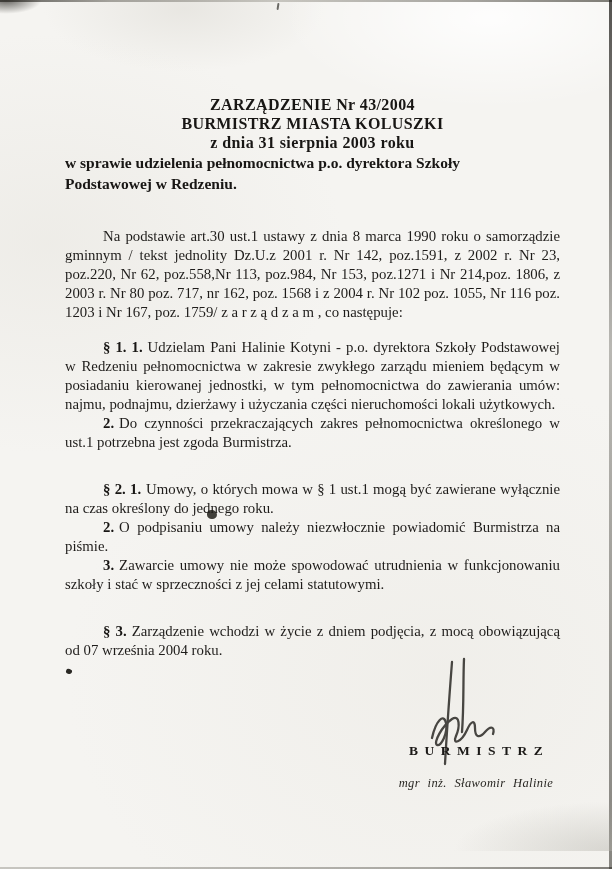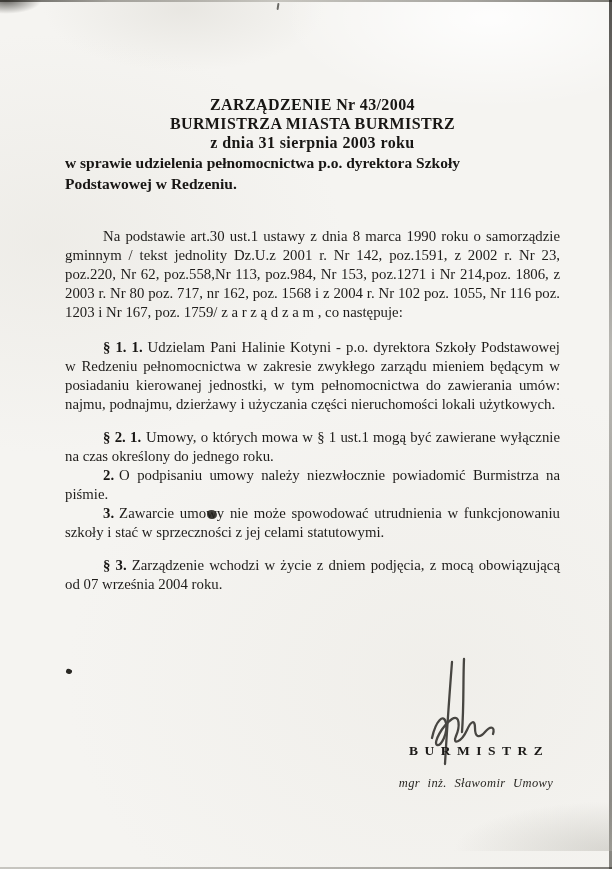--- a/index.html
+++ b/index.html
@@ -37,21 +37,21 @@
     width: 470px;
     color: #181614;
   }
   .preamble {
     margin: 33px 0 16px 0;
     font-size: 14.8px;
     line-height: 19px;
     text-align: justify;
     text-indent: 38px;
   }
-  .section { margin-top: 14px; }
+  .section { margin-top: 28px; }
   .section.first { margin-top: 15px; }
   .section p {
     margin: 0;
     font-size: 14.8px;
     line-height: 19px;
     text-align: justify;
     text-indent: 38px;
   }
   .par-label { font-weight: bold; margin-right: 5px; color: #181614; }
   .signature-block {
@@ -116,31 +116,34 @@
 </style>
 </head>
 <body>
 
 <div class="page">
 
   <div class="content">
 
     <div class="title-block">
       <div>ZARZĄDZENIE Nr 43/2004</div>
-      <div>BURMISTRZA MIASTA BURMISTRZ</div>
+      <div>BURMISTRZ MIASTA KOLUSZKI</div>
       <div>z dnia 31 sierpnia 2003 roku</div>
     </div>
 
     <div class="subject">w sprawie udzielenia pełnomocnictwa p.o. dyrektora Szkoły Podstawowej w Redzeniu.</div>
 
     <p class="preamble">Na podstawie art.30 ust.1 ustawy z dnia 8 marca 1990 roku o samorządzie gminnym / tekst jednolity Dz.U.z 2001 r. Nr 142, poz.1591, z 2002 r. Nr 23, poz.220, Nr 62, poz.558,Nr 113, poz.984, Nr 153, poz.1271 i Nr 214,poz. 1806, z 2003 r. Nr 80 poz. 717, nr 162, poz. 1568 i z 2004 r. Nr 102 poz. 1055, Nr 116 poz. 1203 i Nr 167, poz. 1759/ z a r z ą d z a m , co następuje:</p>
 
     <div class="section first">
       <p>
         <b class="par-label">§ 1. 1.</b><span>Udzielam Pani Halinie Kotyni - p.o. dyrektora Szkoły Podstawowej w Redzeniu pełnomocnictwa w zakresie zwykłego zarządu mieniem będącym w posiadaniu kierowanej jednostki, w tym pełnomocnictwa do zawierania umów: najmu, podnajmu, dzierżawy i użyczania części nieruchomości lokali użytkowych.</span>
+      </p>
+      <p>
+        <b class="par-label">2.</b><span>Do czynności przekraczających zakres pełnomocnictwa określonego w ust.1 potrzebna jest zgoda Burmistrza.</span>
       </p>
     </div>
 
     <div class="section">
       <p>
         <b class="par-label">§ 2. 1.</b><span>Umowy, o których mowa w § 1 ust.1 mogą być zawierane wyłącznie na czas określony do jednego roku.</span>
       </p>
       <p>
         <b class="par-label">2.</b><span>O podpisaniu umowy należy niezwłocznie powiadomić Burmistrza na piśmie.</span>
       </p>
@@ -160,21 +163,21 @@
   <div class="signature-scrawl">
     <svg viewBox="0 0 92 110" xmlns="http://www.w3.org/2000/svg" fill="none" stroke="#23211d" stroke-width="2.3" stroke-linecap="round" opacity="0.82">
       <path d="M38,4 C36,30 33,70 31,106"></path>
       <path d="M50,1 C49,22 50,48 48,74"></path>
       <path d="M18,80 C22,62 30,55 32,65 C34,75 27,89 23,87 C19,85 28,68 38,61 C46,56 46,69 42,78 C38,87 47,85 53,72 C57,63 61,61 61,70 C61,79 65,81 71,74 C77,67 81,69 79,76"></path>
     </svg>
   </div>
 
   <div class="signature-block">
     <div class="signature-title">BURMISTRZ</div>
-    <div class="signature-name">mgr inż. Sławomir Umowy</div>
+    <div class="signature-name">mgr inż. Sławomir Halinie</div>
   </div>
 
   <div class="edge-top"></div>
   <div class="corner-tl"></div>
   <div class="edge-right"></div>
   <div class="edge-bottom"></div>
   <div class="shadow-br"></div>
   <div class="mark-top"></div>
   <div class="speck-1"></div>
   <div class="blot-ink"></div>

